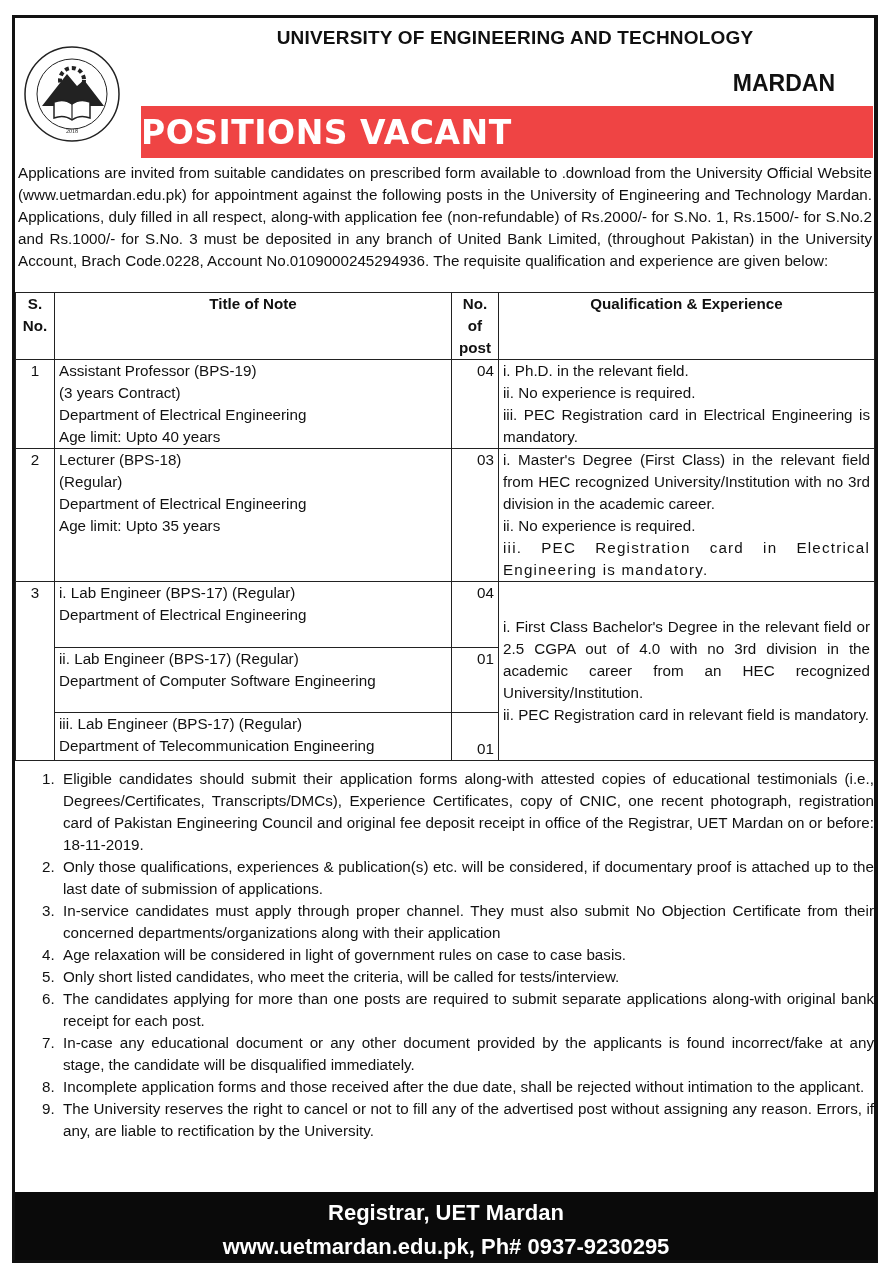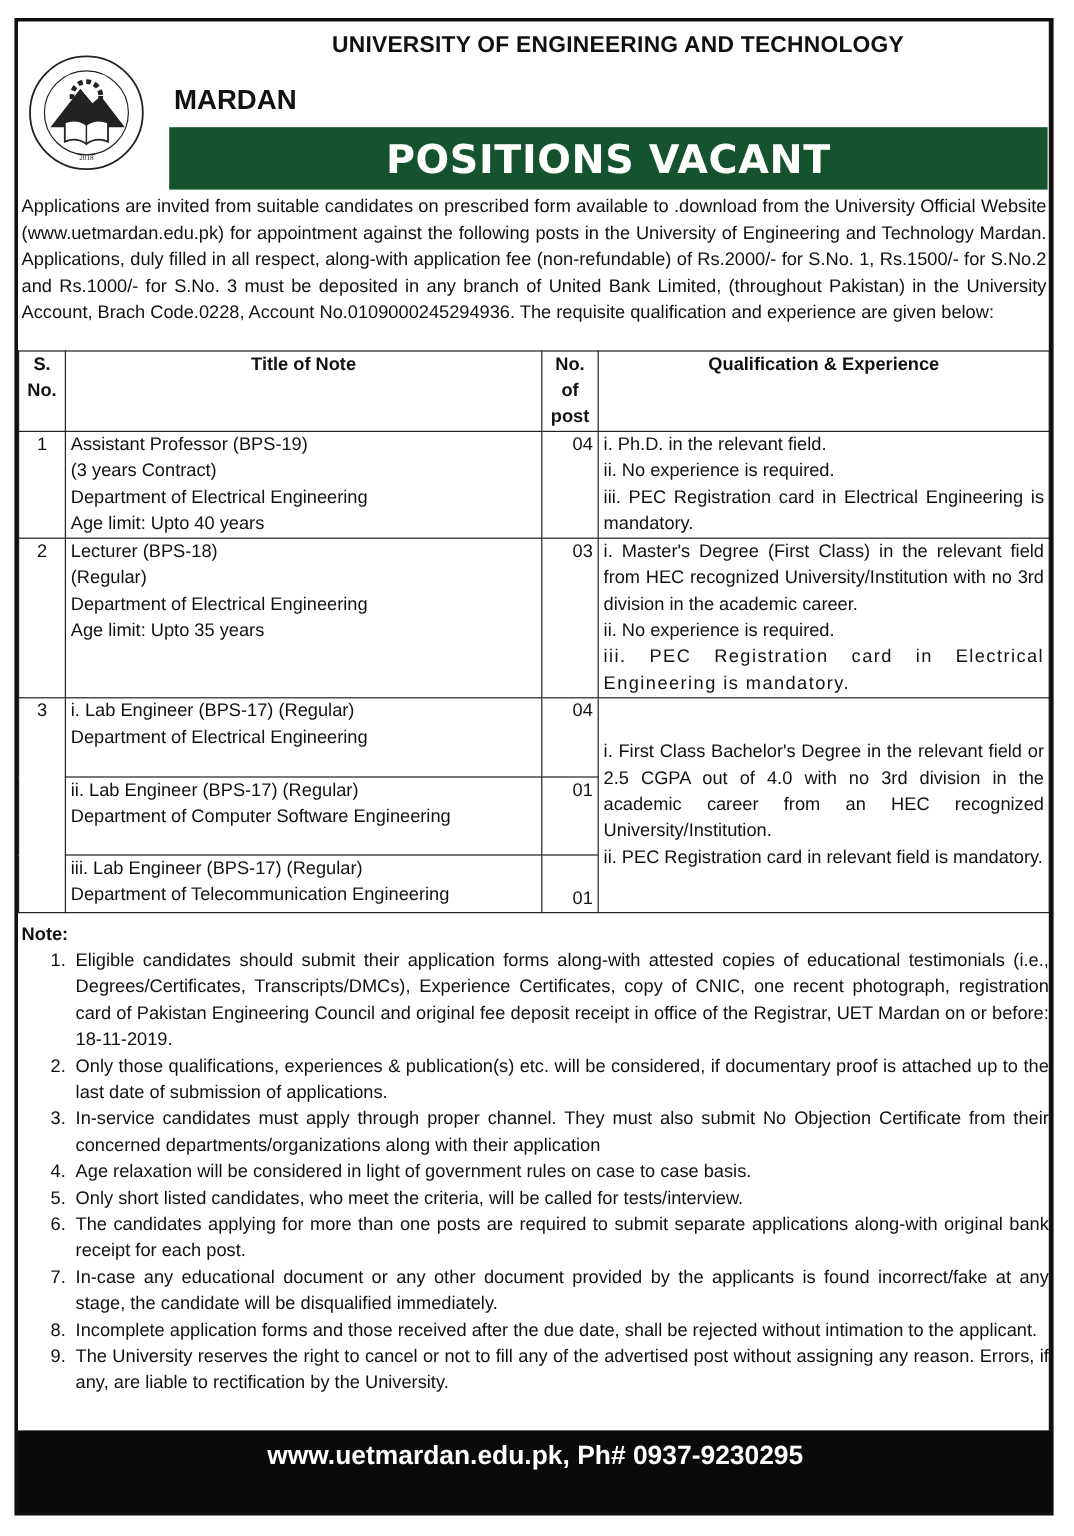--- a/index.html
+++ b/index.html
@@ -3,25 +3,25 @@
 <meta charset="utf-8">
 <style>
   html, body { margin: 0; padding: 0; background: #ffffff; }
   body { width: 895px; height: 1280px; position: relative; overflow: hidden;
          font-family: "Liberation Sans", sans-serif; color: #111; }
   .frame { position: absolute; left: 12px; top: 15px; width: 866px; height: 1248px;
            border: 3px solid #111; border-right-width: 4px; box-sizing: border-box; }
   .logo { position: absolute; left: 22px; top: 44px; width: 100px; height: 100px; }
   .title1 { position: absolute; left: 145px; top: 27px; width: 740px; text-align: center;
             font-weight: bold; font-size: 19px; letter-spacing: 0.2px; }
-  .title2 { position: absolute; left: 145px; top: 70px; width: 690px; text-align: left;
+  .title2 { position: absolute; left: 145px; top: 70px; width: 690px; text-align: right;
             font-weight: bold; font-size: 23px; }
   .banner { position: absolute; left: 141px; top: 106px; width: 732px; height: 52px;
-            background: #14532d; color: #fff; font-weight: bold; font-size: 33px;
-            text-align: center; line-height: 54px; letter-spacing: 0.5px;
+            background: #ef4444; color: #fff; font-weight: bold; font-size: 33px;
+            line-height: 54px; letter-spacing: 0.5px;
             font-family: "DejaVu Sans", sans-serif; }
   .intro { position: absolute; left: 18px; top: 162px; width: 854px; font-size: 15.2px;
            line-height: 22px; text-align: justify; }
   table.posts { position: absolute; left: 15px; top: 292px; width: 860px;
                 border-collapse: collapse; font-size: 15.2px; }
   table.posts td, table.posts th { border: 1.5px solid #222; vertical-align: top;
                 padding: 0 4px; line-height: 22px; }
   table.posts th { font-weight: bold; text-align: center; }
   .c-sno { width: 30px; text-align: center; }
   .c-title { width: 388px; }
@@ -120,29 +120,29 @@
     <td class="c-title">
       <div class="bold">iii. Lab Engineer (BPS-17) (Regular)</div>
       <div>Department of Telecommunication Engineering</div>
     </td>
     <td class="c-num" style="vertical-align:bottom">01</td>
   </tr>
 </tbody>
   </table>
 
 <div class="notes">
-  <div class="nhead">Note:</div>
   <ol>
     <li>Eligible candidates should submit their application forms along-with attested copies of educational testimonials (i.e., Degrees/Certificates, Transcripts/DMCs), Experience Certificates, copy of CNIC, one recent photograph, registration card of Pakistan Engineering Council and original fee deposit receipt in office of the Registrar, UET Mardan on or before: 18-11-2019.</li>
     <li>Only those qualifications, experiences &amp; publication(s) etc. will be considered, if documentary proof is attached up to the last date of submission of applications.</li>
     <li>In-service candidates must apply through proper channel. They must also submit No Objection Certificate from their concerned departments/organizations along with their application</li>
     <li>Age relaxation will be considered in light of government rules on case to case basis.</li>
     <li>Only short listed candidates, who meet the criteria, will be called for tests/interview.</li>
     <li>The candidates applying for more than one posts are required to submit separate applications along-with original bank receipt for each post.</li>
     <li>In-case any educational document or any other document provided by the applicants is found incorrect/fake at any stage, the candidate will be disqualified immediately.</li>
     <li>Incomplete application forms and those received after the due date, shall be rejected without intimation to the applicant.</li>
     <li>The University reserves the right to cancel or not to fill any of the advertised post without assigning any reason. Errors, if any, are liable to rectification by the University.</li>
   </ol>
 </div>
 
 <div class="footer">
+  <div class="f1">Registrar, UET Mardan</div>
   <div class="f2">www.uetmardan.edu.pk, Ph# 0937-9230295</div>
 </div>
 
 </body></html>

